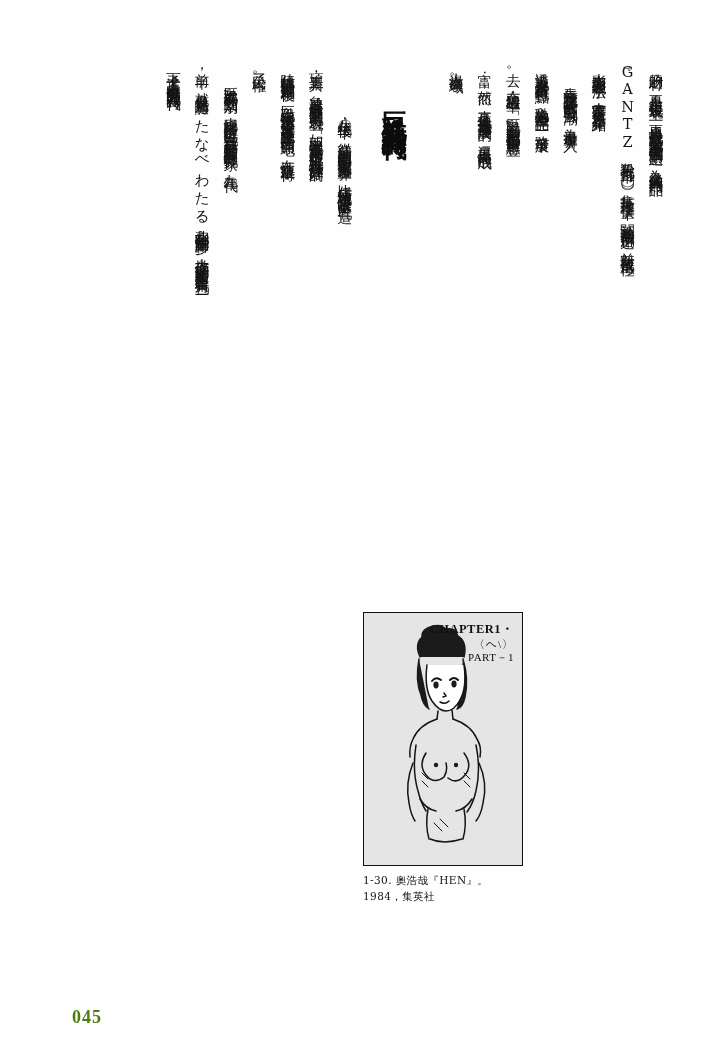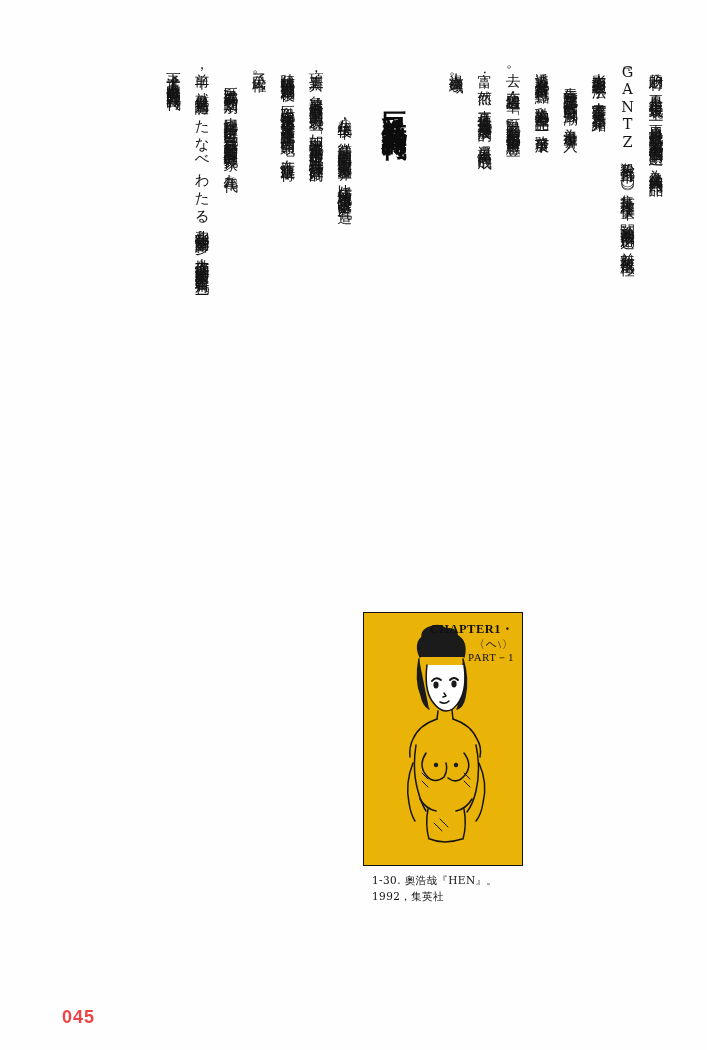--- a/index.html
+++ b/index.html
@@ -71,21 +71,21 @@
   .figure {
     position: absolute;
     left: 363px;
     top: 612px;
     width: 165px;
   }
   .fig-frame {
     width: 158px;
     height: 252px;
     border: 1.6px solid #111;
-    background: #eab308;
+    background: #e5e5e5;
     position: relative;
     overflow: hidden;
   }
   .fig-chapter {
     position: absolute;
     right: 8px;
     top: 9px;
     text-align: right;
     font-family: "Liberation Serif", serif;
     line-height: 1.25;
@@ -107,40 +107,39 @@
     letter-spacing: 0.5px;
     margin-top: 0;
   }
   .fig-caption {
     margin-top: 7px;
     font-size: 10.5px;
     line-height: 1.5;
     color: #111;
     font-family: "DejaVu Serif", "Liberation Serif", serif;
     letter-spacing: 0.4px;
-    margin-left: 9px;
   }
 
   
   .footer {
     position: absolute;
     left: 0;
     right: 0;
     bottom: 22px;
     height: 24px;
   }
   .page-number {
     position: absolute;
-    left: 62px;
+    left: 72px;
     bottom: 0;
-    font-family: Liberation Sans, sans-serif;
+    font-family: Liberation Serif, serif;
     font-size: 18px;
     font-weight: bold;
     letter-spacing: 1px;
-    color: #ef4444;
+    color: #4d7c0f;
   }
   .footer-title {
     position: absolute;
     left: 250px;
     bottom: 2px;
     font-size: 12.5px;
     color: #111;
     letter-spacing: 1px;
   }
 </style>
@@ -220,21 +219,21 @@
           <path d="M64 196 q-3 16 1 30 M100 196 q3 16 -1 30"></path>
           <path d="M66 226 q14 6 32 0"></path>
 
           <path d="M58 160 l6 6 M58 168 l6 6 M100 160 l6 6 M100 168 l6 6" stroke-width="1"></path>
           <path d="M70 210 l8 8 M76 206 l8 8" stroke-width="1"></path>
         </g>
       </svg>
     </div>
     <div class="fig-caption">
       <div>1-30. 奧浩哉『HEN』。</div>
-      <div>1992，集英社</div>
+      <div>1984，集英社</div>
     </div>
   </div>
 
   <div class="footer">
     <div class="page-number">045</div>
   </div>
 
 </div>
 
 </body></html>

